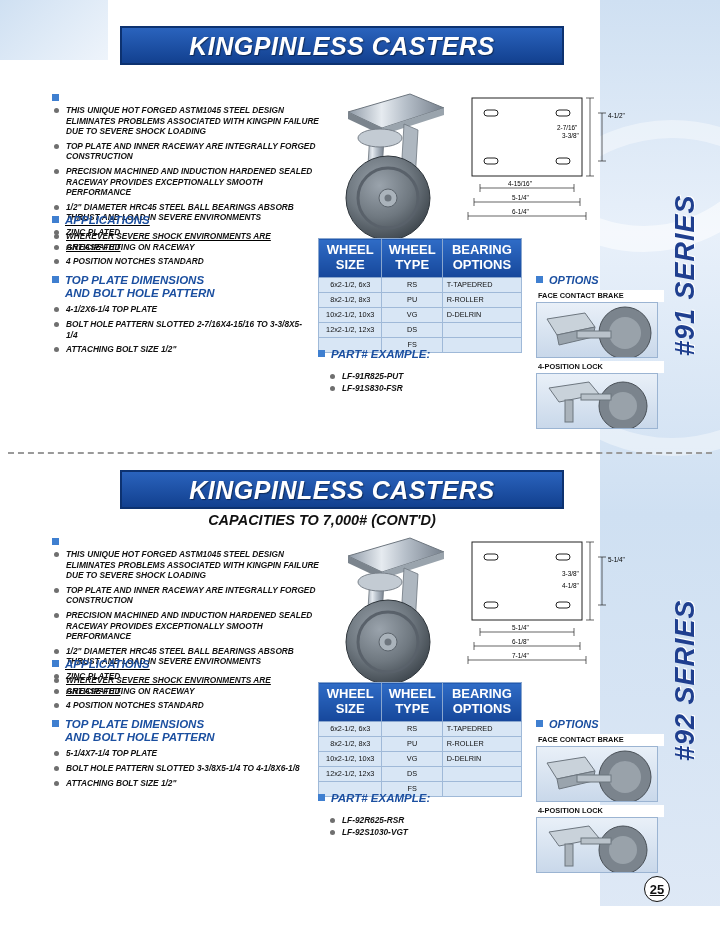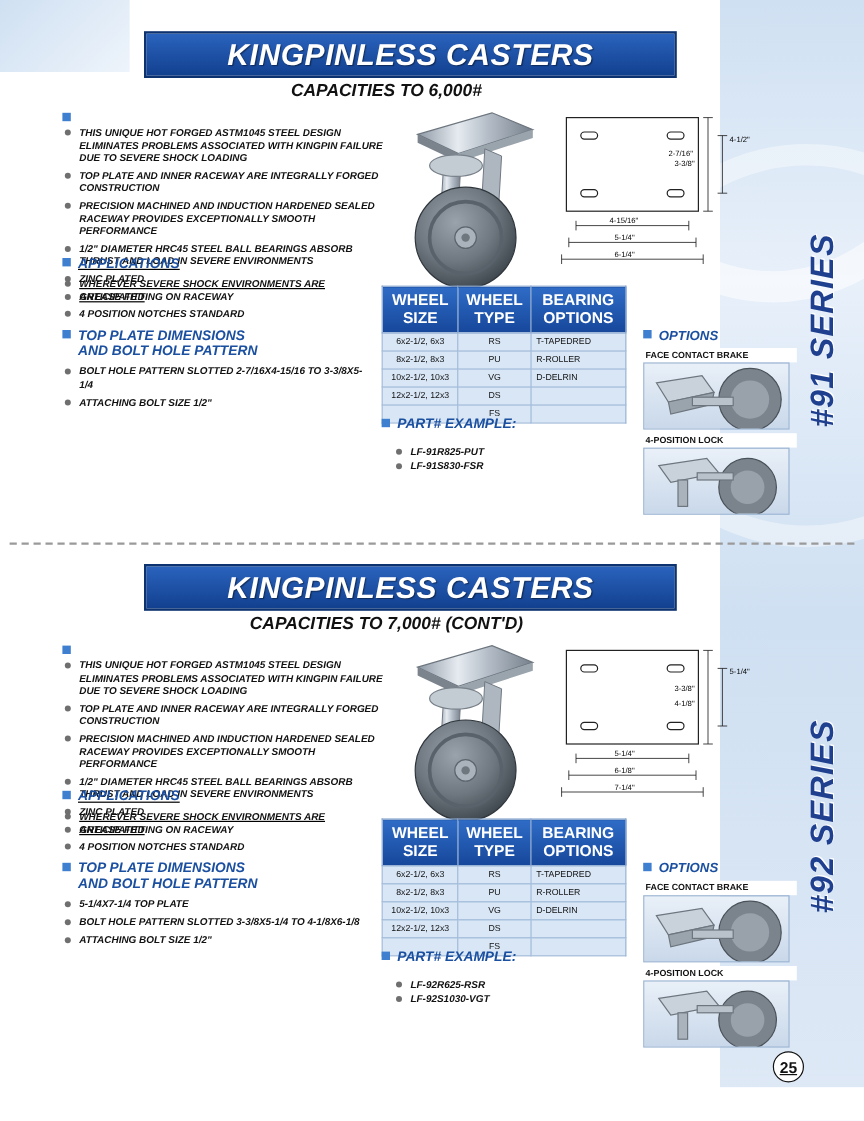--- a/index.html
+++ b/index.html
@@ -226,21 +226,20 @@
 <div class="bg-right"></div>
 <div class="bg-left-top"></div>
 
 <div class="page">
 
   <div class="section sec1">
 
     <div class="banner">
       <h1>KINGPINLESS CASTERS</h1>
     </div>
-    <div class="banner-sub">CAPACITIES TO 6,000#</div>
 
     <div class="feature-block">
       <span class="sq lead-sq"></span>
       <ul class="feat">
         <li>This unique hot forged ASTM1045 steel design eliminates problems associated with kingpin failure due to severe shock loading</li>
         <li>Top plate and inner raceway are integrally forged construction</li>
         <li>Precision machined and induction hardened sealed raceway provides exceptionally smooth performance</li>
         <li>1/2" diameter HRC45 steel ball bearings absorb thrust and load in severe environments</li>
         <li>Zinc plated</li>
         <li>Grease fitting on raceway</li>
@@ -256,20 +255,21 @@
         <li>Wherever severe shock environments are anticipated</li>
       </ul>
     </div>
 
     <div class="topplate">
       <div class="blue-head">
         <span class="sq"></span><span>TOP PLATE DIMENSIONS</span><br>
         <span style="padding-left:13px">AND BOLT HOLE PATTERN</span>
       </div>
       <ul class="feat">
+        <li>4-1/2x6-1/4 top plate</li>
         <li>Bolt hole pattern slotted 2-7/16x4-15/16 to 3-3/8x5-1/4</li>
         <li>Attaching bolt size 1/2"</li>
       </ul>
     </div>
 
     <div class="photo">
       <svg viewBox="0 0 140 170" width="140" height="170">
         <defs>
           <linearGradient id="mtl1" x1="0" y1="0" x2="1" y2="0">
             <stop offset="0" stop-color="#8e99a6"></stop>

